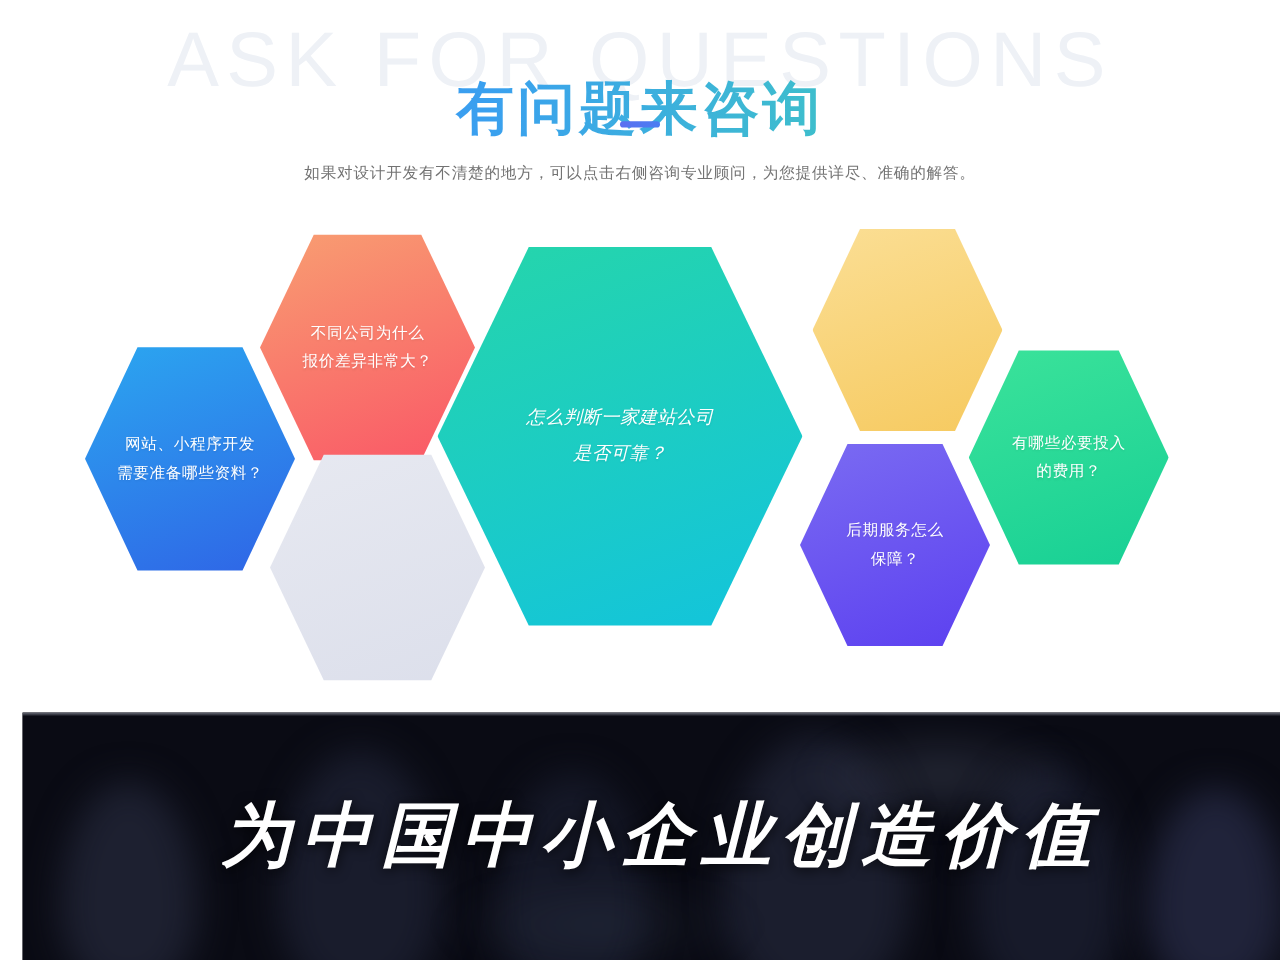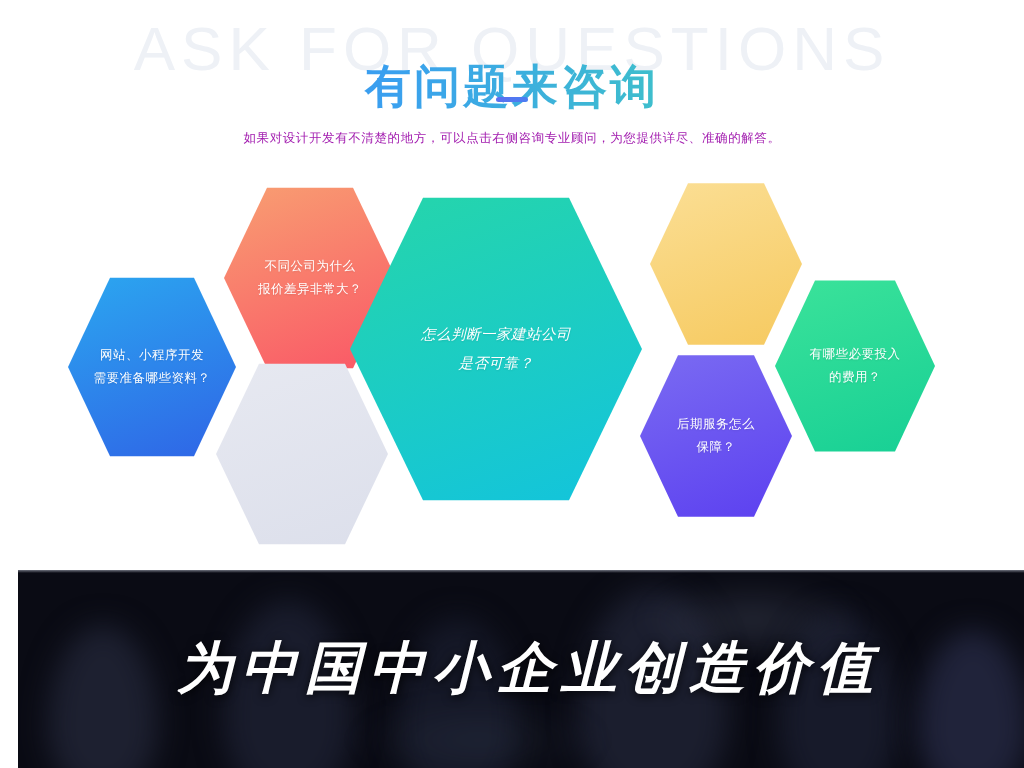--- a/index.html
+++ b/index.html
@@ -109,21 +109,21 @@
     text-shadow: 0 1px 2px rgba(0,0,0,0.10);
     white-space: pre-line;
   }
   .hex-big .hex-text {
     font-size: 14.5px;
     line-height: 2.0;
   }
 
   
   .hex-blue   { left: 68px;  top: 122px; width: 168px; height: 190px; }
-  .hex-red    { left: 224px; top: 32px;  width: 172px; height: 192px; }
+  .hex-red    { left: 208px; top: 32px;  width: 172px; height: 192px; }
   .hex-gray   { left: 216px; top: 208px; width: 172px; height: 192px; }
   .hex-teal   { left: 350px; top: 38px;  width: 292px; height: 322px; }
   .hex-yellow { left: 650px; top: 28px;  width: 152px; height: 172px; }
   .hex-purple { left: 640px; top: 200px; width: 152px; height: 172px; }
   .hex-green  { left: 775px; top: 125px; width: 160px; height: 182px; }
 
   
   .bottom-banner {
     position: absolute;
     left: 18px;
@@ -193,21 +193,21 @@
 </style>
 </head>
 <body>
 
 <div class="faq-section">
 
   <div class="heading-block">
     <div class="watermark" style="color: rgb(238, 241, 246);">ASK FOR QUESTIONS</div>
     <h1 class="page-title" style="background-image: linear-gradient(90deg, rgb(61, 127, 245) 0%, rgb(58, 160, 239) 38%, rgb(63, 199, 194) 72%, rgb(69, 214, 168) 100%);">有问题来咨询</h1>
     <div class="title-underline"></div>
-    <div class="subtitle" style="color: #a21caf;">如果对设计开发有不清楚的地方，可以点击右侧咨询专业顾问，为您提供详尽、准确的解答。</div>
+    <div class="subtitle" style="color: #737373;">如果对设计开发有不清楚的地方，可以点击右侧咨询专业顾问，为您提供详尽、准确的解答。</div>
   </div>
 
   <div class="hex-field">
 
     <div class="hex hex-blue" style="background: linear-gradient(160deg, rgb(43, 168, 240) 0%, rgb(47, 99, 230) 100%);">
       <span class="hex-text">网站、小程序开发
 需要准备哪些资料？</span>
     </div>
 
     <div class="hex hex-red" style="background: linear-gradient(160deg, rgb(248, 160, 114) 0%, rgb(250, 85, 102) 100%);">

